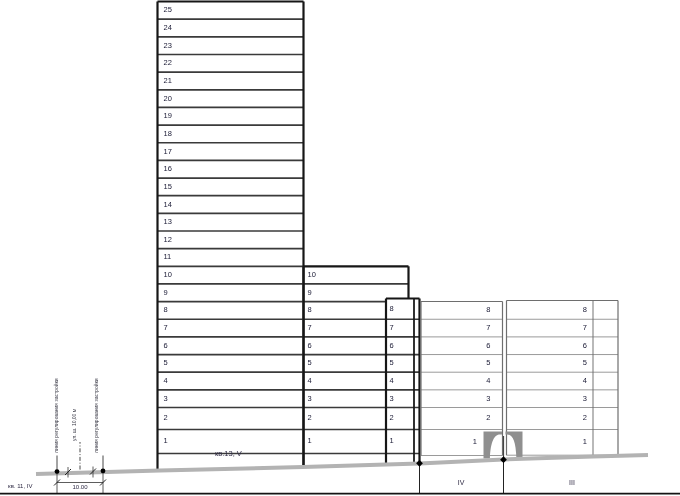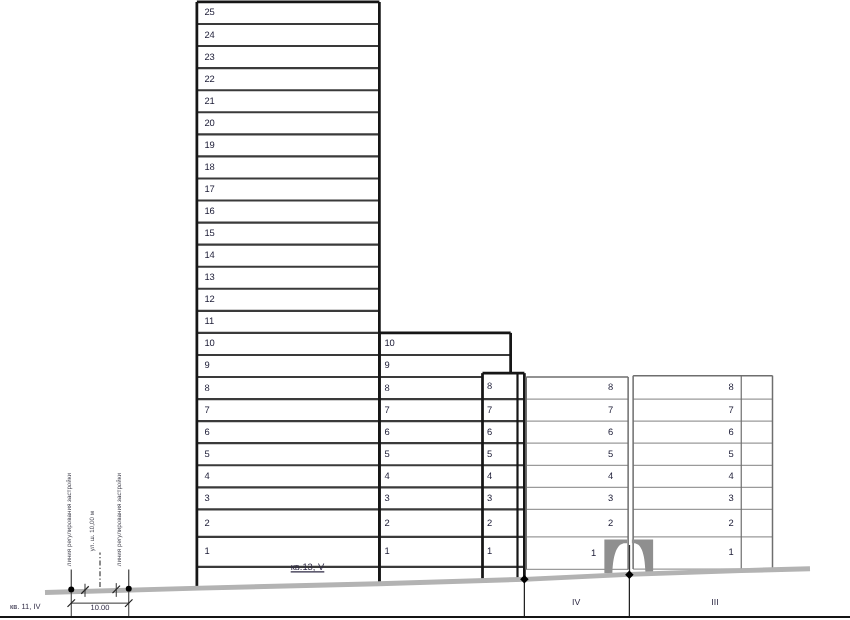--- a/index.html
+++ b/index.html
@@ -3,21 +3,21 @@
 <meta charset="utf-8">
 <style>
   html,body{margin:0;padding:0;background:#ffffff;}
   .stage{
     position:relative;width:680px;height:496px;background:#ffffff;
     overflow:hidden;font-family:"Liberation Sans",sans-serif;
   }
   .stage svg{position:absolute;left:0;top:0;}
   .lbl{position:absolute;color:#2e2a44;line-height:1;white-space:nowrap;}
   .t-left{left:8px;top:483px;font-size:6px;}
-  .t-center{left:215px;top:450px;width:62px;text-align:center;font-size:7.5px;text-decoration:underline;}
+  .t-center{left:215px;top:450px;width:62px;font-size:7.5px;}
   .t-iv{left:441px;top:479px;width:40px;text-align:center;font-size:7px;}
   .t-iii{left:552px;top:479px;width:40px;text-align:center;font-size:7px;}
   .t-dim{left:60px;top:484px;width:40px;text-align:center;font-size:6px;}
   .vlabel{
     position:absolute;font-size:5px;color:#3a3a46;line-height:1;
     white-space:nowrap;transform-origin:0 100%;transform:rotate(-90deg);
   }
   .v-left{left:59px;top:448px;}
   .v-mid{left:77px;top:436px;}
   .v-right{left:99px;top:448px;}

